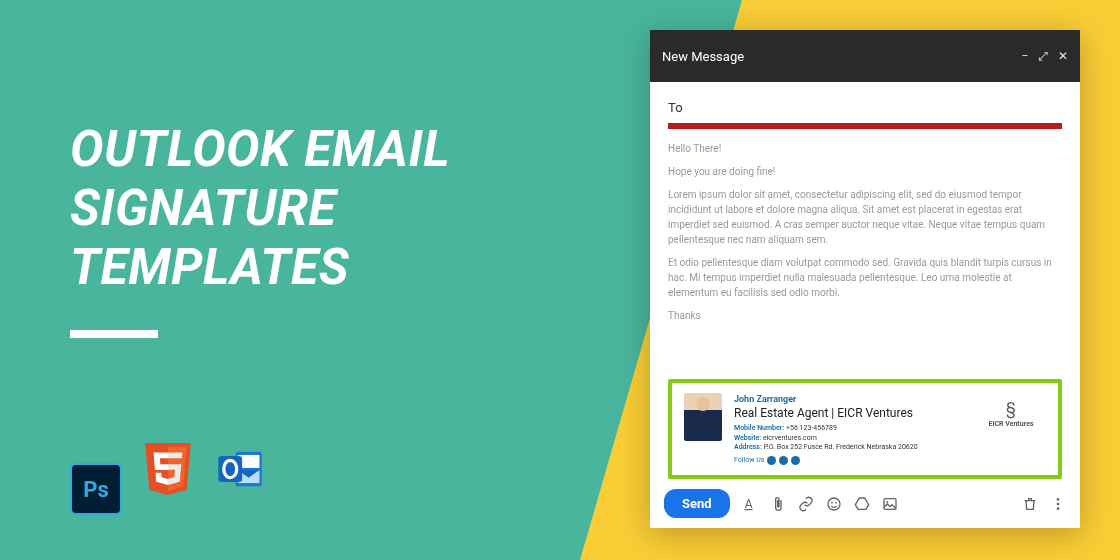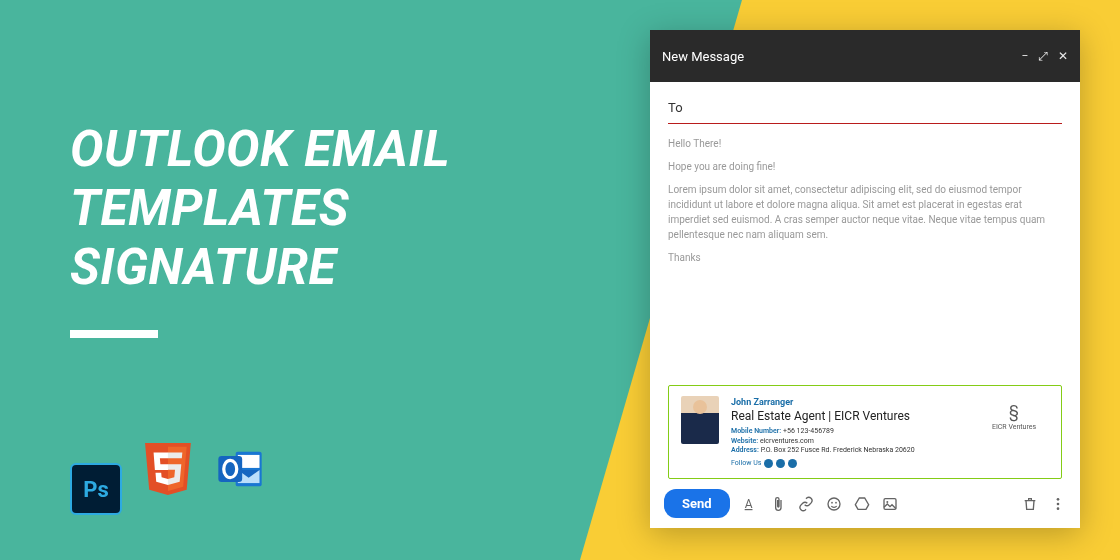--- a/index.html
+++ b/index.html
@@ -10,50 +10,50 @@
   .icons { position: absolute; left: 70px; bottom: 45px; display: flex; gap: 20px; }
   .app-icon { width: 52px; height: 52px; position: relative; margin-top: 20px; }
   .ps-icon { background: #001d34; border: 2px solid #2daae1; color: #2daae1; font-weight: 700; font-size: 22px; display: flex; align-items: center; justify-content: center; border-radius: 6px; }
   .html5 { width: 52px; height: 52px; }
   .outlook { width: 52px; height: 52px; }
   .compose { position: absolute; left: 650px; top: 30px; width: 430px; height: 498px; background: #fff; box-shadow: 0 6px 30px rgba(0,0,0,0.25); display: flex; flex-direction: column; }
   .compose-header { background: #2a2a2a; color: #fff; height: 52px; display: flex; align-items: center; padding: 0 12px; font-size: 13px; }
   .compose-header .ctrls { margin-left: auto; display: flex; gap: 10px; align-items: center; }
   .ctrls span { cursor: pointer; font-size: 12px; opacity: .9; }
   .fields { padding: 10px 18px 0; }
-  .fld { border-bottom: 1px solid #b91c1c; padding: 8px 0; font-size: 13px; color: #333; }
+  .fld { border-bottom: 6px solid #b91c1c; padding: 8px 0; font-size: 13px; color: #333; }
   .body-area { padding: 12px 18px; font-size: 10px; color: #999; line-height: 1.5; flex: 1; }
   .body-area p { margin-bottom: 8px; }
-  .signature { margin: 6px 18px 0; border: 1px solid #84cc16; border-radius: 2px; padding: 10px 12px; display: flex; gap: 12px; }
+  .signature { margin: 6px 18px 0; border: 4px solid #84cc16; border-radius: 2px; padding: 10px 12px; display: flex; gap: 12px; }
   .sig-photo { width: 38px; height: 48px; background: linear-gradient(#e9d2b8 35%, #1a2a4a 35%); border-radius: 2px; position: relative; flex-shrink:0; }
   .sig-photo::before { content:''; position:absolute; top:4px; left:50%; transform:translateX(-50%); width:14px; height:14px; background:#e9c29a; border-radius:50%; }
   .sig-info { font-size: 7px; line-height: 1.35; flex:1; }
   .sig-name { color: #1a6ea8; font-weight: 700; font-size: 9px; }
   .sig-title { color: #222; font-size: 12px; margin-bottom:3px; }
   .sig-row .k { color:#1a6ea8; font-weight:600; }
   .sig-row .v { color:#333; }
   .sig-social { margin-top:3px; color:#1a6ea8; display:flex; gap:3px; align-items:center; }
   .sig-social .circ { width:9px; height:9px; border-radius:50%; background:#1a6ea8; display:inline-block; }
   .sig-logo { text-align:center; flex-shrink:0; width:70px; padding-top:6px; }
   .sig-logo-mark { font-size:16px; color:#555; }
-  .sig-logo-name { font-size:7px; color:#555; font-weight:400; margin-top:2px; }
+  .sig-logo-name { font-size:7px; color:#555; font-weight:700; margin-top:2px; }
   .toolbar { display:flex; align-items:center; padding: 10px 14px; gap:12px; margin-top:auto; }
   .send-btn { background:#1a73e8; color:#fff; font-size:13px; font-weight:700; border-radius:12px; padding:7px 18px; cursor:pointer; }
   .tool-icon { width:16px; height:16px; fill:#646464; cursor:pointer; }
   .spacer { flex:1; }
 </style>
 </head>
 <body>
 
 <div class="bg-yellow"></div>
 
 <div class="headline">
   <div>OUTLOOK EMAIL</div>
+  <div>SIGNATURE</div>
   <div>TEMPLATES</div>
-  <div>SIGNATURE</div>
 </div>
 <div class="underline"></div>
 
 <div class="icons">
   <div class="app-icon ps-icon">Ps</div>
   <svg class="html5" viewBox="0 0 512 512">
       <path fill="#e34f26" d="M71 460L30 0h451l-41 460-185 52"></path>
       <path fill="#ef652a" d="M256 472l149-41 35-394H256"></path>
       <path fill="#fff" d="M256 208h-75l-5-58h80V94H114l13 171h129zM256 355l-63-17-4-45h-56l7 89 116 32z"></path>
       <path fill="#ebebeb" d="M255 208v56h70l-7 74-63 17v59l116-32 16-174zM255 94v56h137l5-56z"></path>
@@ -77,20 +77,21 @@
       <span>✕</span>
     </div>
   </div>
   <div class="fields">
     <div class="fld">To</div>
   </div>
   <div class="body-area">
     <p>Hello There!</p>
     <p>Hope you are doing fine!</p>
     <p>Lorem ipsum dolor sit amet, consectetur adipiscing elit, sed do eiusmod tempor incididunt ut labore et dolore magna aliqua. Sit amet est placerat in egestas erat imperdiet sed euismod. A cras semper auctor neque vitae. Neque vitae tempus quam pellentesque nec nam aliquam sem.</p>
+    <p>Et odio pellentesque diam volutpat commodo sed. Gravida quis blandit turpis cursus in hac. Mi tempus imperdiet nulla malesuada pellentesque. Leo urna molestie at elementum eu facilisis sed odio morbi.</p>
     <p>Thanks</p>
   </div>
   <div class="signature">
     <div class="sig-photo"></div>
     <div class="sig-info">
       <div class="sig-name">John Zarranger</div>
       <div class="sig-title">Real Estate Agent | EICR Ventures</div>
       <div class="sig-row"><span class="k">Mobile Number:</span> <span class="v">+56 123-456789</span></div>
       <div class="sig-row"><span class="k">Website:</span> <span class="v">eicrventures.com</span></div>
       <div class="sig-row"><span class="k">Address:</span> <span class="v">P.O. Box 252 Fusce Rd. Frederick Nebraska 20620</span></div>

